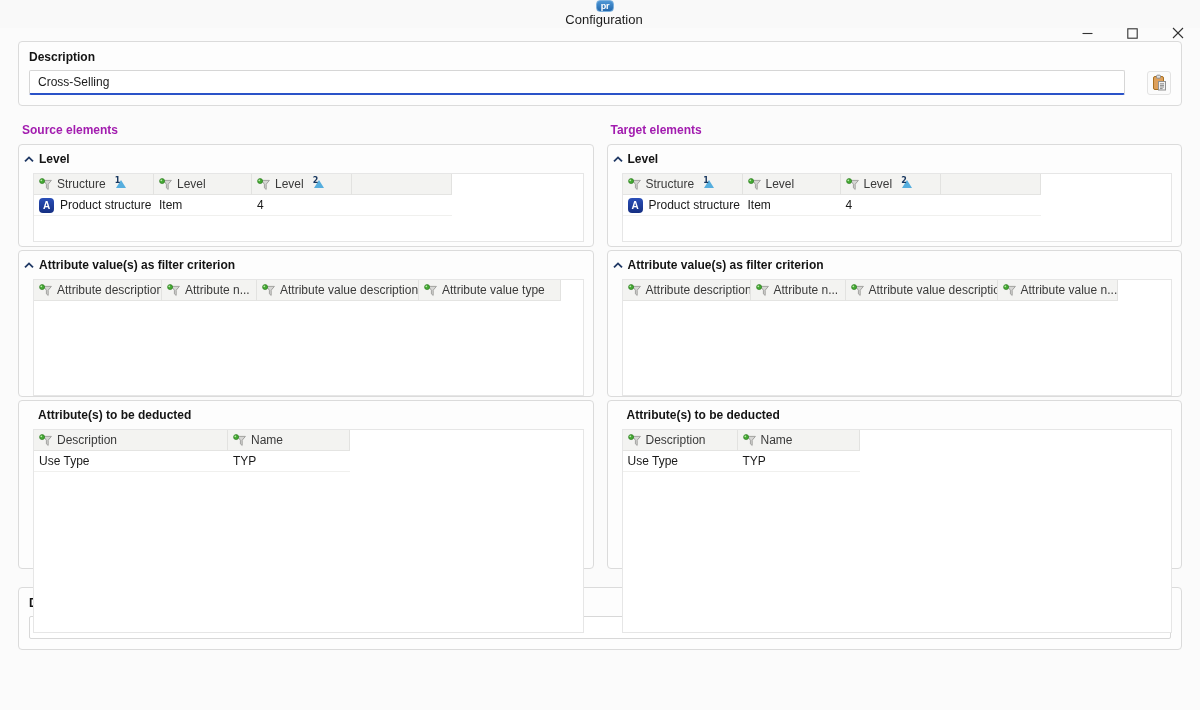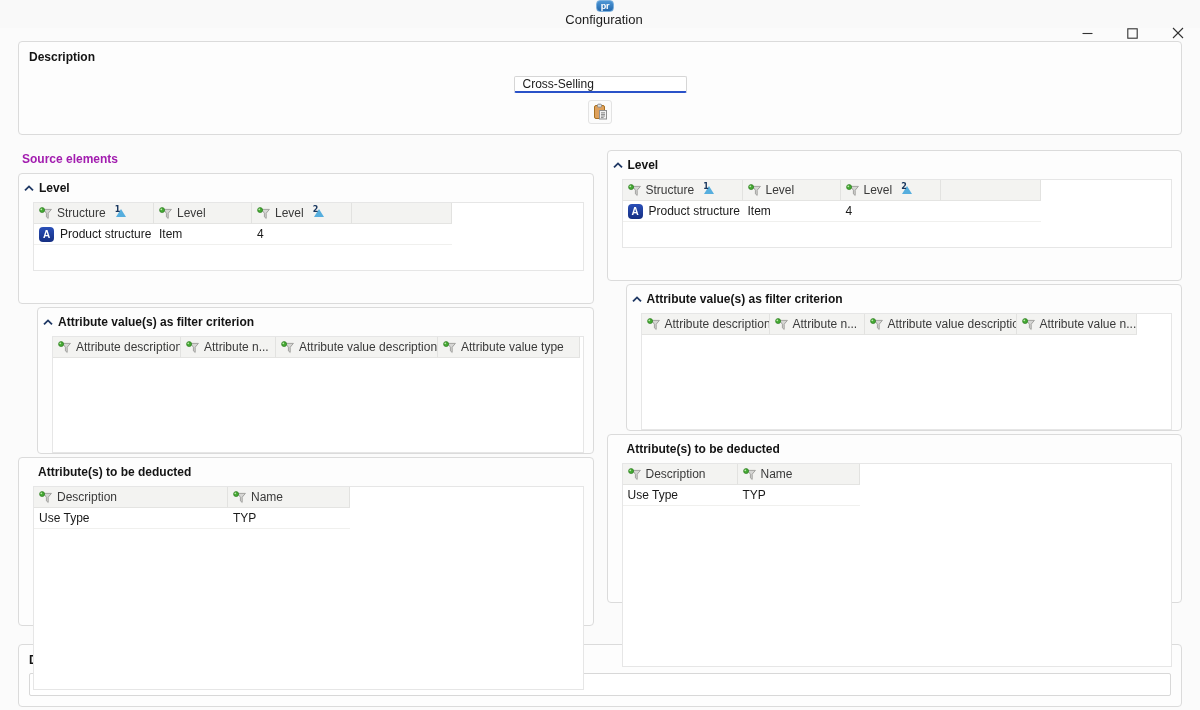--- a/index.html
+++ b/index.html
@@ -27,41 +27,41 @@
   .win-btn { width:45px; height:100%; display:flex; align-items:center; justify-content:center; cursor:default; }
 
   
   .panel { background:#fdfdfd; border:1px solid #dbdbdb; border-radius:4px; }
   .panel-label { font-weight:bold; color:#141414; }
 
   .content { padding:13px 18px 0 18px; }
 
   
   .desc-panel { padding:8px 10px 10px 10px; }
-  .desc-row { display:flex; align-items:center; gap:7px; margin-top:12px;flex-direction:column; }
+  .desc-row { display:flex; align-items:center; gap:22px; margin-top:6px; }
   .desc-input {
     flex:1; height:25px; font-family:"Liberation Sans",sans-serif; font-size:12px;
     padding:0 8px; color:#1a1a1a; background:#fff;
     border:1px solid #d6d6d6; border-bottom:2px solid #2a52c8; border-radius:2px;
     outline:none;
   }
   .paste-btn {
     width:24px; height:24px; border:1px solid #e3e3e3; border-radius:3px;
     background:#fbfbfb; display:flex; align-items:center; justify-content:center;
   }
 
   
   .cols { display:grid; grid-template-columns:1fr 1fr; column-gap:13px; margin-top:15px; }
   .col-heading { font-weight:bold; padding:2px 0 7px 4px; color:#a21caf; }
   .sec { margin-bottom:3px; }
   .sec-head { display:flex; align-items:center; gap:5px; padding:7px 8px 4px 5px; }
   .sec-head .sec-title { font-weight:bold; color:#141414; }
   .sec-head.no-chev { padding-left:19px; }
-  .box-level { height:131px; }
-  .box-attr  { height:147px;margin-left:19px; }
+  .box-level { height:103px; }
+  .box-attr  { height:147px; }
   .box-ded   { height:169px; }
 
   
   .tgrid {
     margin:3px 9px 0 14px; background:#fff;
     border:1px solid #e6e6e6; overflow:hidden; position:relative;
   }
   .t-level { height:69px; }
   .t-attr  { height:117px; }
   .t-ded   { height:204px; }
@@ -321,20 +321,21 @@
                 </div>
                 <div class="tg-cell c1">
                   <span>TYP</span>
                 </div>
               </div>
             </div>
         </div>
       </div>
 
       <div>
+        <div class="col-heading">Target elements</div>
 
         <div class="panel sec box-level">
           <div class="sec-head">
             <span class="chev">
                 <svg width="10" height="7" viewBox="0 0 10 7">
                   <polyline points="1,5.4 5,1.4 9,5.4" fill="none" stroke="#1f3864" stroke-width="1.8"></polyline>
                 </svg>
               </span>
             <span class="sec-title">Level</span>
           </div>

